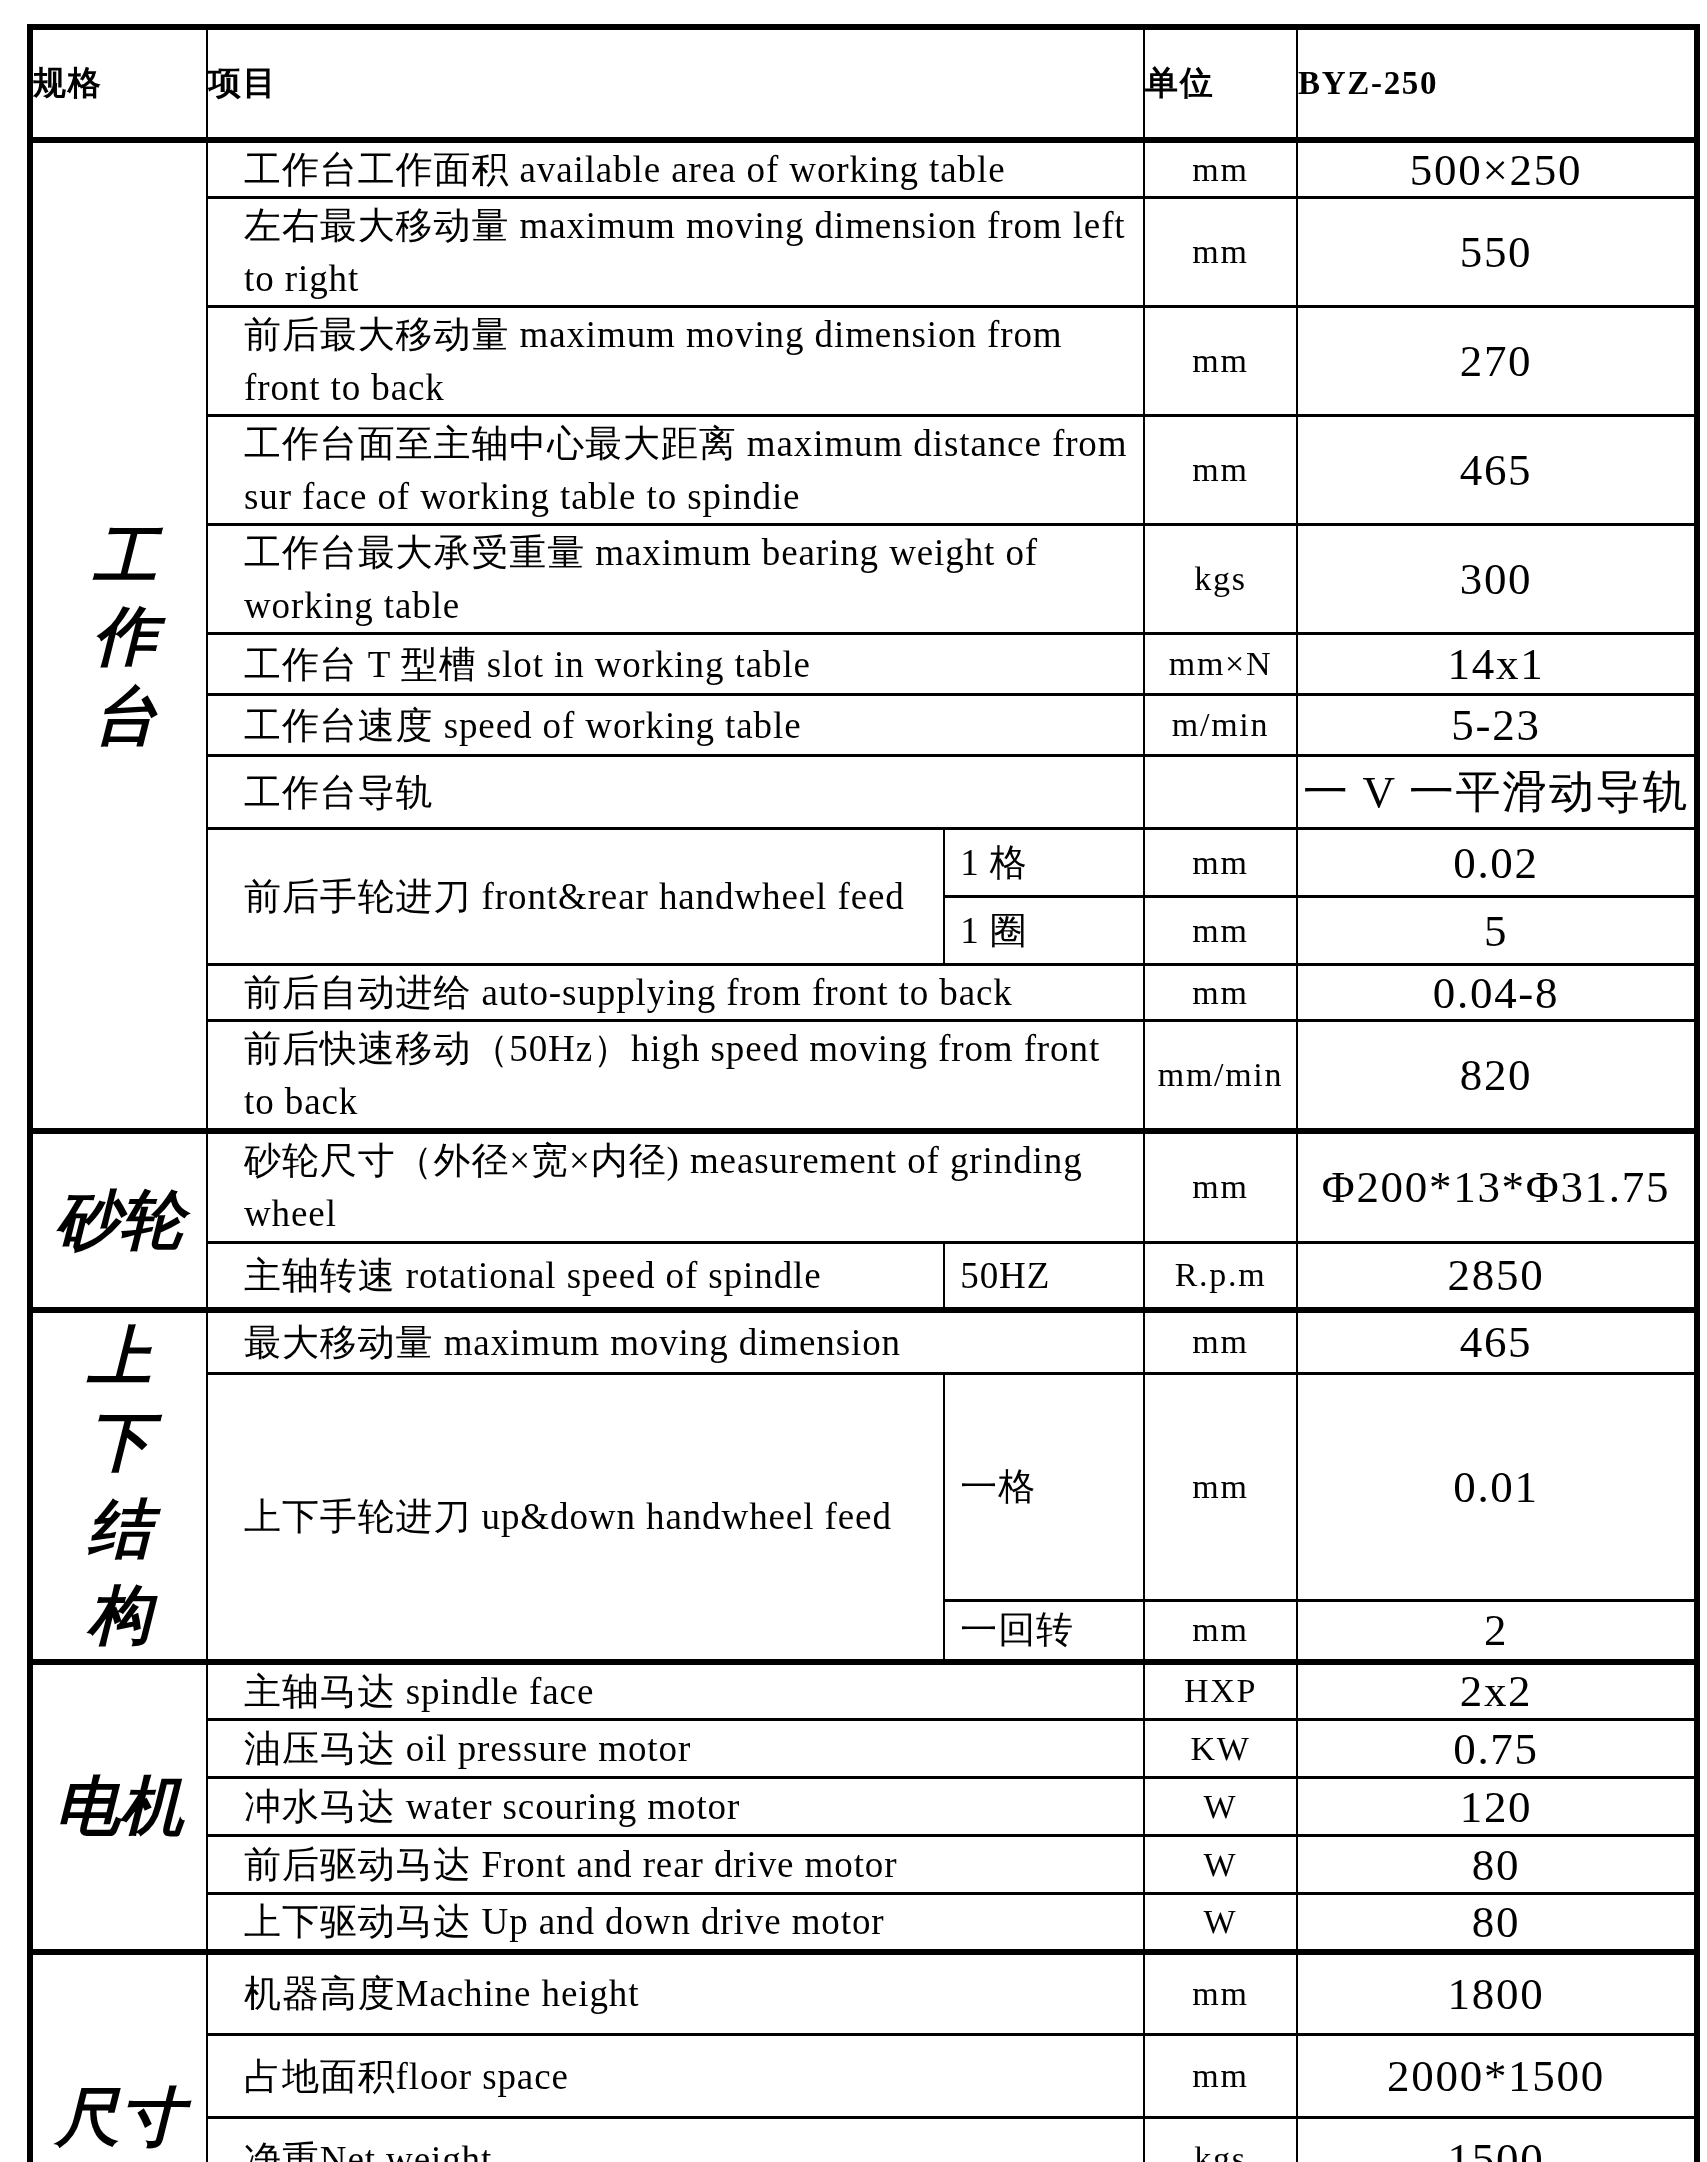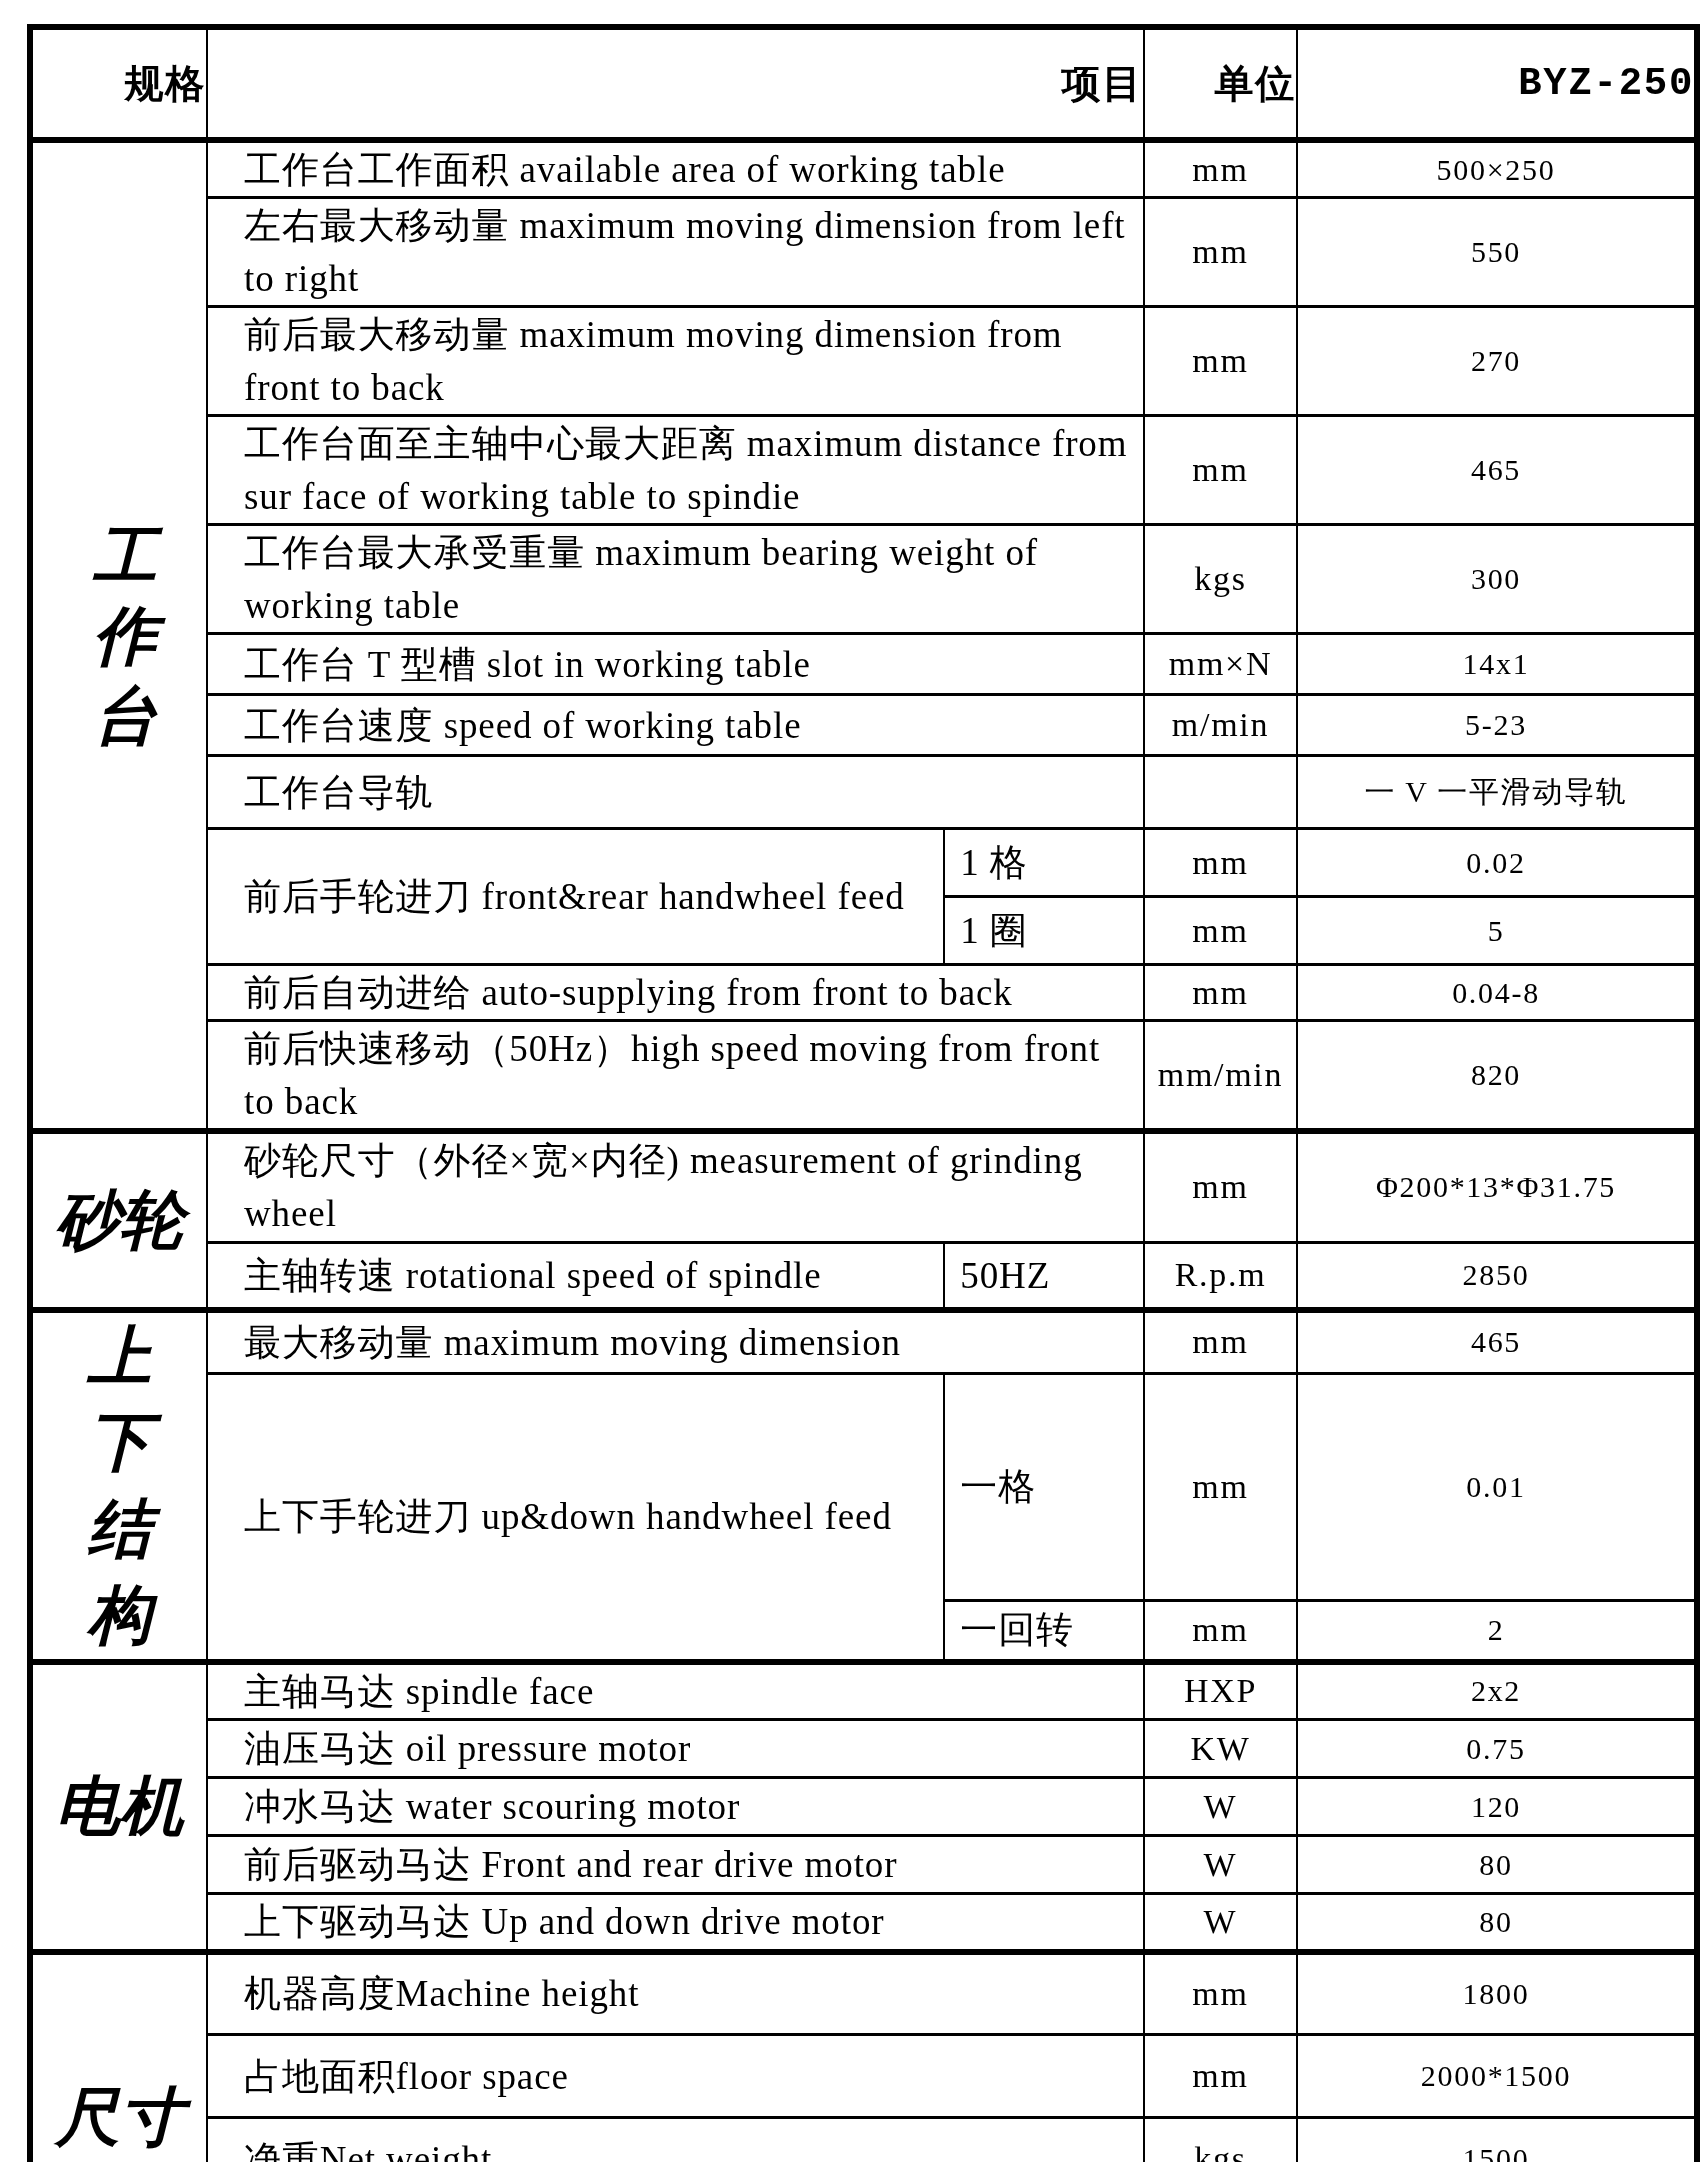--- a/index.html
+++ b/index.html
@@ -40,24 +40,24 @@
     border-right: 2.6px solid #000;
     padding: 0;
     vertical-align: middle;
     overflow: hidden;
   }
   tr.sec > td { border-top-width: 6px; }
   td.thin-top { border-top-width: 1.7px; }
 
   thead th {
     border-bottom-width: 6px;
-    font-family: Liberation Mono, monospace;
+    font-family: Liberation Serif, serif;
     font-weight: bold;
-    font-size: 39px;
-    text-align: right;
+    font-size: 33px;
+    text-align: left;
     letter-spacing: 1.7px;
   }
   td.item {
     text-align: left;
     padding-left: 36px;
     padding-right: 8.5px;
     font-size: 37px;
     line-height: 53px;
     letter-spacing: 0.9px;
   }
@@ -68,21 +68,21 @@
     letter-spacing: 0.9px;
   }
   td.unit {
     text-align: center;
     font-size: 34px;
     letter-spacing: 1.7px;
     margin-left: 36px;
   }
   td.value {
     text-align: center;
-    font-size: 30px;
+    font-size: 45px;
     letter-spacing: 1.7px;
   }
   td.group {
     text-align: center;
     font-family: "Liberation Sans", "DejaVu Sans", sans-serif;
     font-weight: bold;
     font-size: 64px;
     font-style: italic;
   }
   .vlabel {

